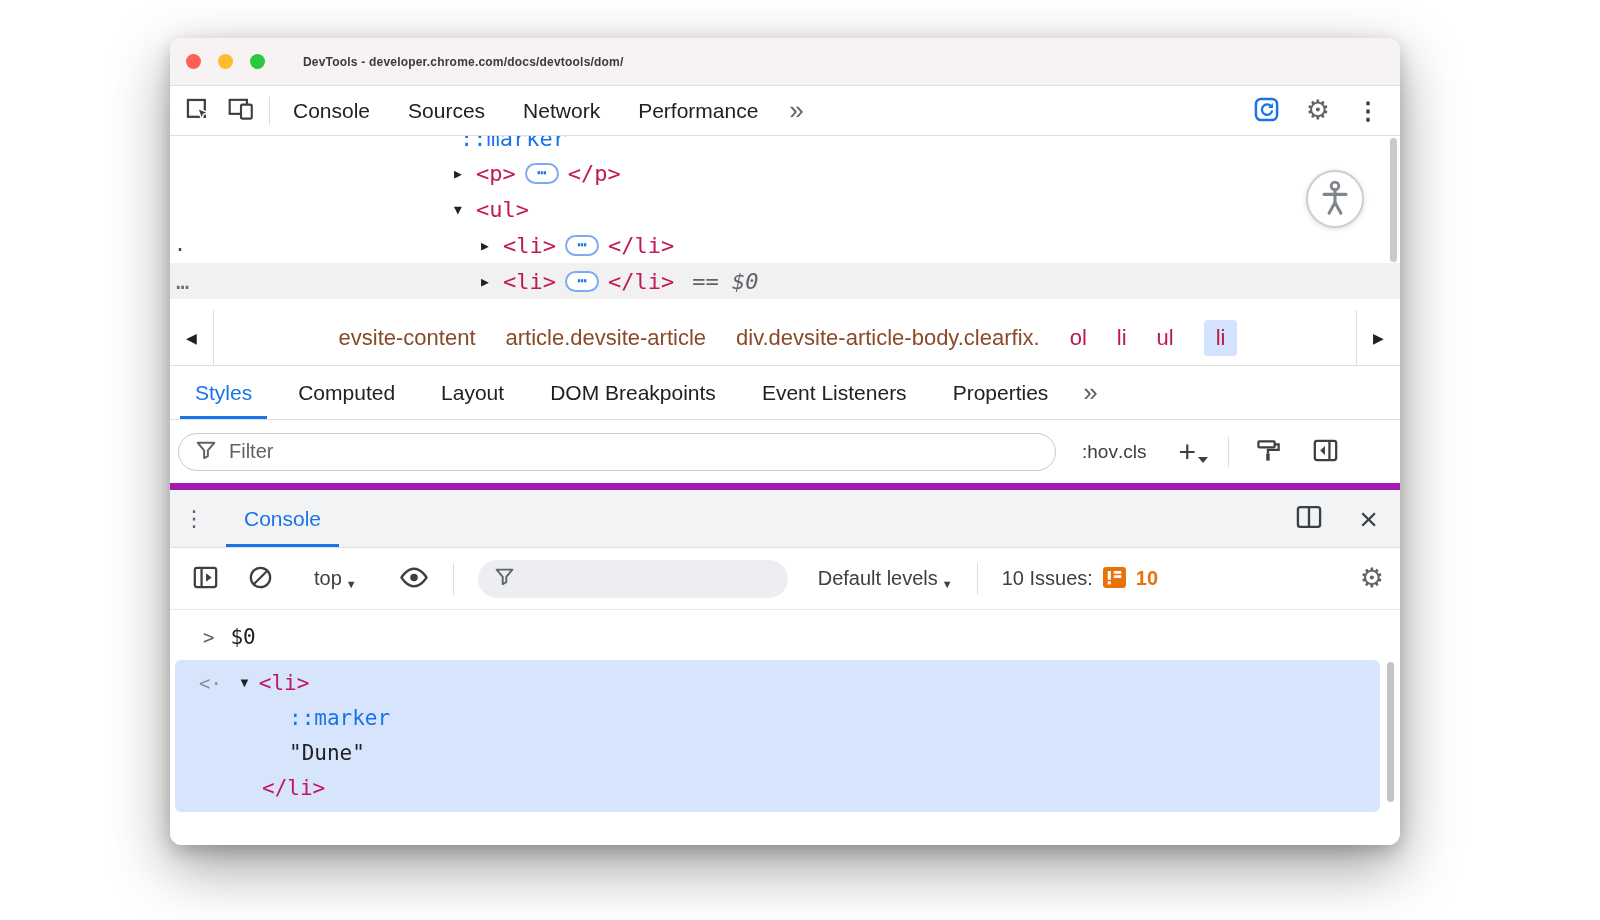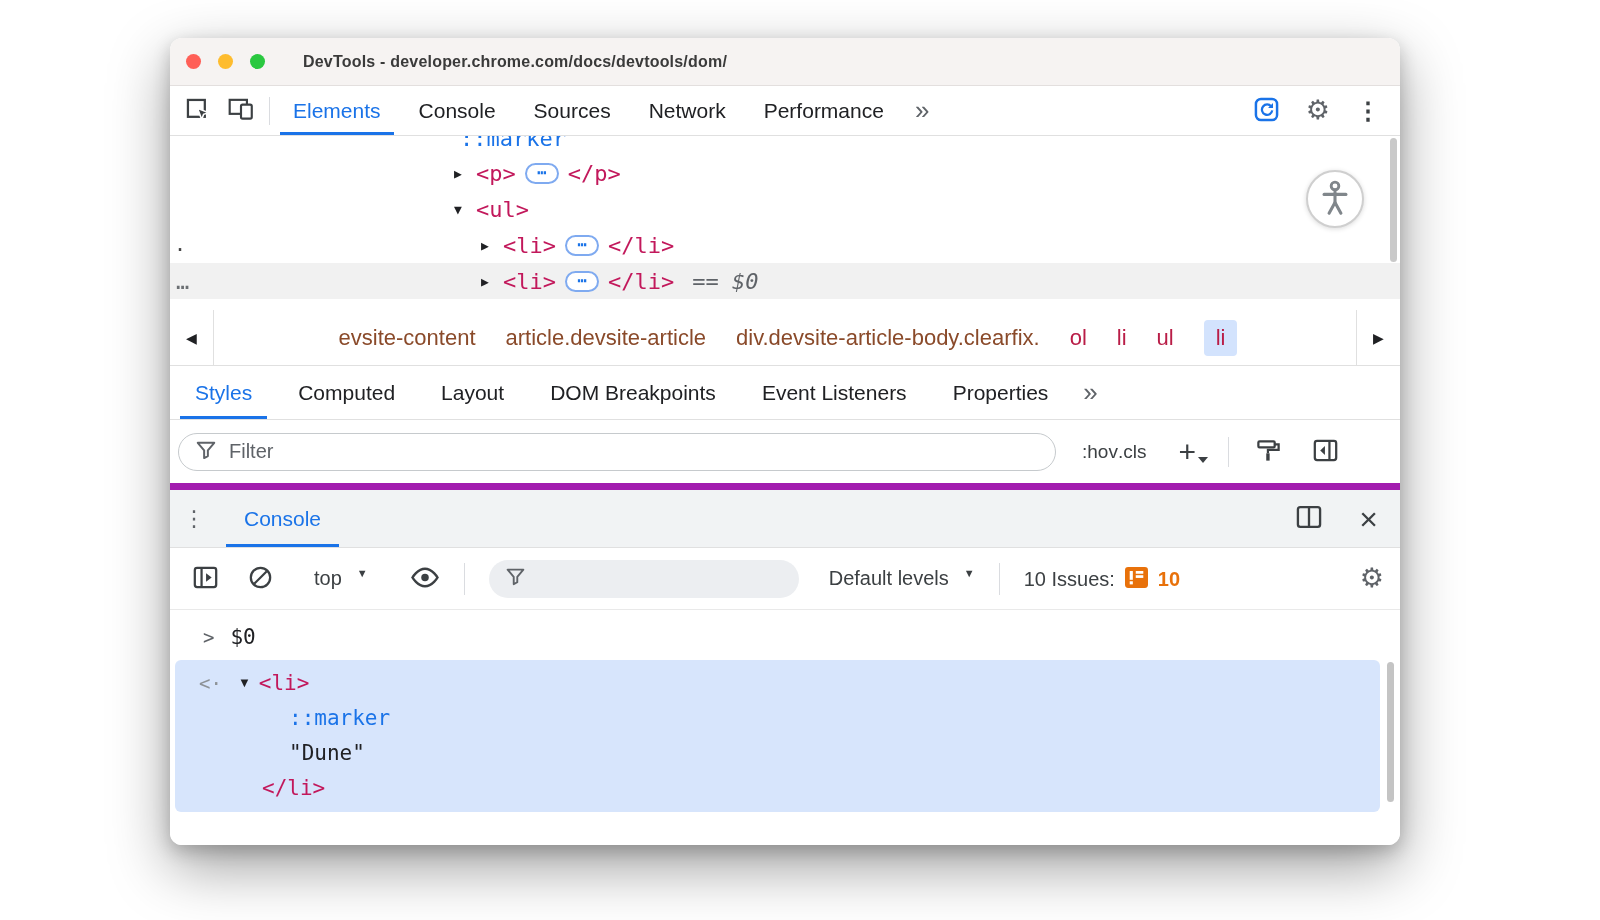--- a/index.html
+++ b/index.html
@@ -10,21 +10,21 @@
     background:#fff; border-radius:12px; overflow:hidden;
     box-shadow:0 22px 60px rgba(0,0,0,.38), 0 6px 18px rgba(0,0,0,.20);
     display:flex; flex-direction:column;
   }
 
   
   .titlebar { height:48px; flex:none; background:#f6f3f2; border-bottom:1px solid #e3dfde; display:flex; align-items:center; padding-left:16px; }
   .lights { display:flex; gap:17px; align-items:center; }
   .light { width:15px; height:15px; border-radius:50%; border:none; }
   .light.red { background:#ff5f57; } .light.yellow { background:#febc2e; } .light.green { background:#2ac840; }
-  .wtitle { margin-left:38px; font-size:16px; font-weight:bold; color:#3a3a3a; letter-spacing:.2px; }
+  .wtitle { margin-left:38px; font-size:12px; font-weight:bold; color:#3a3a3a; letter-spacing:.2px; }
 
   
   .toolbar { height:50px; flex:none; display:flex; align-items:stretch; border-bottom:1px solid #e0e0e0; }
   .tb-icons { display:flex; align-items:center; gap:16px; padding:0 14px; }
   .icon-btn { display:flex; align-items:center; justify-content:center; background:none; border:none; cursor:pointer; }
   .vdiv { width:1px; height:28px; background:#dadce0; align-self:center; }
   .tabs { display:flex; align-items:stretch; margin-left:4px; }
   .tab { display:flex; align-items:center; padding:0 19px; font-size:21px; color:#202124; position:relative; background:none; border:none; cursor:pointer; font-family:inherit; }
   .tab.active { color:#1a73e8; }
   .tab.active::after { content:""; position:absolute; left:6px; right:6px; bottom:0; height:3px; background:#1a73e8; }
@@ -79,26 +79,26 @@
   .console-header { height:58px; flex:none; background:#f1f3f4; border-bottom:1px solid #e0e0e0; display:flex; align-items:stretch; }
   .ch-kebab { width:48px; display:flex; align-items:center; justify-content:center; font-size:22px; color:#5f6368; background:none; border:none; cursor:pointer; }
   .ctab { display:flex; align-items:center; padding:0 26px; font-size:21px; color:#1a73e8; position:relative; background:none; border:none; cursor:pointer; font-family:inherit; }
   .ctab::after { content:""; position:absolute; left:8px; right:8px; bottom:0; height:3px; background:#1a73e8; }
   .ch-right { margin-left:auto; display:flex; align-items:center; gap:36px; padding-right:22px; }
   .glyph-close { font-size:32px; color:#3c4043; line-height:1; }
 
   
   .console-toolbar { height:62px; flex:none; display:flex; align-items:center; border-bottom:1px solid #e9e9e9; padding:0 16px; }
   .ct-ml6 { margin-left:6px; } .ct-ml28 { margin-left:28px; } .ct-ml40 { margin-left:40px; } .ct-ml42 { margin-left:42px; }
-  .dropdown { display:flex; align-items:flex-start; gap:15px; background:none; border:none; cursor:pointer; font-size:20px; color:#3c4043; font-family:inherit; }
+  .dropdown { display:flex; align-items:flex-end; gap:4px; background:none; border:none; cursor:pointer; font-size:20px; color:#3c4043; font-family:inherit; }
   .caret { font-size:11px; color:#3c4043; }
   .ctdiv { width:1px; height:32px; background:#dadce0; margin:0 24px; }
   .console-filter { width:310px; height:38px; border-radius:19px; background:#eceef1; display:flex; align-items:center; gap:10px; padding:0 16px; }
   .console-filter input { border:none; outline:none; flex:1; background:transparent; font-size:19px; color:#202124; font-family:inherit; }
-  .issues { display:flex; align-items:flex-end; gap:10px; background:none; border:none; cursor:pointer; font-family:inherit; }
+  .issues { display:flex; align-items:center; gap:10px; background:none; border:none; cursor:pointer; font-family:inherit; }
   .issues-label { font-size:20px; color:#3c4043; }
   .issues-count { font-size:20px; font-weight:bold; color:#e8710a; }
   .ct-gear { margin-left:auto; }
 
   
   .console-output { flex:1; position:relative; font-family:"DejaVu Sans Mono", monospace; font-size:21px; background:#fff; }
   .cmd-row { display:flex; align-items:center; height:36px; margin-top:9px; padding-left:33px; color:#202124; }
   .prompt { color:#5f6368; margin-right:16px; font-size:19px; }
   .result-block { position:absolute; left:5px; top:50px; width:1205px; height:152px; background:#d7e5fc; border-radius:6px; cursor:pointer; }
   .rline { position:absolute; height:35px; display:flex; align-items:center; white-space:pre; }
@@ -139,23 +139,20 @@
         <span>
           <svg width="28" height="26" viewBox="0 0 26 24">
               <rect x="2.5" y="3.5" width="16" height="13" fill="none" stroke="#3c4043" stroke-width="2"></rect>
               <rect x="13" y="8" width="10" height="13" rx="1.5" fill="#fff" stroke="#3c4043" stroke-width="2"></rect>
             </svg>
         </span>
       </button>
     </div>
     <div class="vdiv"></div>
     <div class="tabs">
-      <button class="tab active">
-          <span>Elements</span>
-        </button>
       <button class="tab">
           <span>Console</span>
         </button>
       <button class="tab">
           <span>Sources</span>
         </button>
       <button class="tab">
           <span>Network</span>
         </button>
       <button class="tab">

